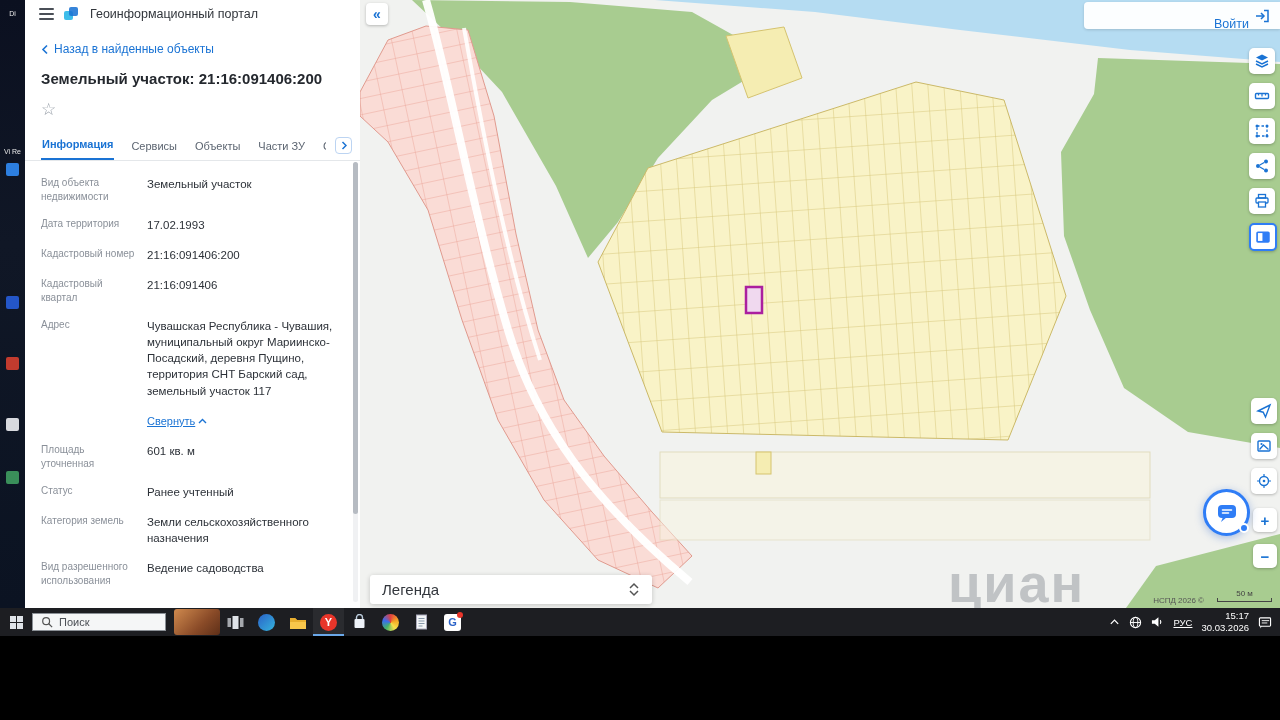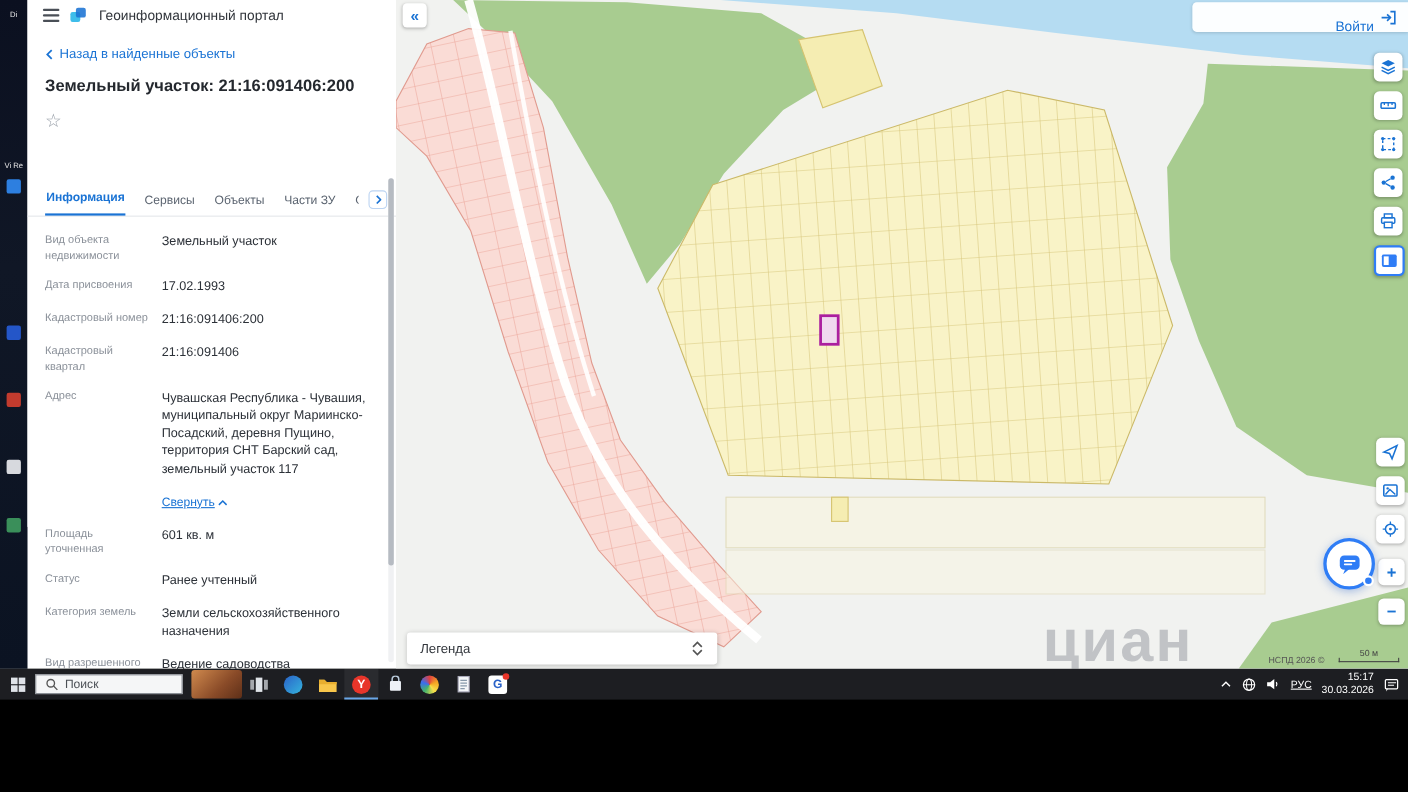--- a/index.html
+++ b/index.html
@@ -19,21 +19,21 @@
   #sidebar { position:absolute; left:25px; top:0; width:335px; height:479px; background:#fff; }
   .sb-header { height:28px; display:flex; align-items:center; gap:9px; padding:0 14px; }
   .hamburger { width:15px; display:flex; flex-direction:column; gap:3px; cursor:pointer; }
   .hamburger span { height:2px; background:#4a4f57; border-radius:1px; }
   .app-title { font-size:12.5px; color:#31353b; font-weight:500; }
   .back-row { display:flex; align-items:center; gap:5px; padding:14px 16px 4px 16px; color:#1a73d4; font-size:12px; cursor:pointer; }
   .page-title { padding:10px 16px 2px 16px; font-size:15px; font-weight:700; color:#24282e; }
   .fav { padding:10px 16px 2px 16px; font-size:17px; color:#9aa1aa; }
   .tabs { display:flex; align-items:flex-end; gap:16px; padding:12px 34px 0 16px;
     border-bottom:1px solid #e4e7ea; position:relative; }
-  .tab { font-size:11px; color:#5b6470; padding:4px 1px 8px 1px; cursor:pointer; white-space:nowrap;margin-top:36px; }
+  .tab { font-size:11px; color:#5b6470; padding:4px 1px 8px 1px; cursor:pointer; white-space:nowrap; }
   .tab.active { color:#1a73d4; border-bottom:2px solid #1a73d4; font-weight:600; }
   .tab.cut { max-width:44px; overflow:hidden; }
   .tabs-next { position:absolute; right:8px; bottom:6px; width:17px; height:17px;
     border:1px solid #bcd4f2; border-radius:4px; background:#fff; display:flex;
     align-items:center; justify-content:center; cursor:pointer; }
   .sb-body { position:relative; height:446px; overflow:hidden; padding-top:8px; }
   .frow { display:flex; padding:7px 22px 7px 16px; }
   .frow .lbl { width:96px; flex:none; font-size:10px; color:#8a9099; line-height:1.35; }
   .frow .val { flex:1; font-size:11.5px; color:#2c3138; line-height:1.4; padding-left:10px; }
   .collapse-link { display:inline-flex; align-items:center; gap:3px; color:#1a73d4; font-size:11px;
@@ -59,21 +59,21 @@
     box-shadow:0 1px 3px rgba(0,0,0,.25); color:#1a73d4; font-size:15px; font-weight:700;
     display:flex; align-items:center; justify-content:center; cursor:pointer; }
   .chat-btn { position:absolute; right:30px; top:489px; width:47px; height:47px; border-radius:50%;
     background:#fff; border:3px solid #2f7df6; box-shadow:0 2px 8px rgba(30,90,200,.35);
     display:flex; align-items:center; justify-content:center; cursor:pointer; }
   .chat-dot { position:absolute; right:-2px; bottom:0; width:10px; height:10px; border-radius:50%;
     background:#2f7df6; border:2px solid #fff; }
   .legend { position:absolute; left:10px; top:575px; width:282px; height:29px; background:#fff;
     border-radius:3px; box-shadow:0 1px 5px rgba(0,0,0,.2); display:flex; align-items:center;
     padding:0 12px; cursor:pointer; }
-  .legend .txt { font-size:12px; color:#33373d; }
+  .legend .txt { font-size:15px; color:#33373d; }
   .legend .sp { flex:1; }
   .attribution { position:absolute; right:76px; top:596px; font-size:8px; color:#555; }
   .scalebar { position:absolute; right:8px; top:589px; width:55px; text-align:center; }
   .scalebar .txt { font-size:8px; color:#444; }
   .scalebar .bar { height:4px; border-left:1px solid #444; border-right:1px solid #444; border-bottom:1px solid #444; }
   .watermark { position:absolute; left:588px; top:552px; font-size:54px; font-weight:700;
     color:#7e838c; opacity:.42; letter-spacing:2px; }
 
   
   #taskbar { position:absolute; left:0; top:608px; width:1280px; height:28px; background:#1d1e22;
@@ -149,21 +149,21 @@
         </svg>
       </div>
     </div>
 
     <div class="sb-body">
       <div class="frow">
         <div class="lbl">Вид объекта недвижимости</div>
         <div class="val">Земельный участок</div>
       </div>
       <div class="frow">
-        <div class="lbl">Дата присвоения</div>
+        <div class="lbl">Дата территория</div>
         <div class="val">17.02.1993</div>
       </div>
       <div class="frow">
         <div class="lbl">Кадастровый номер</div>
         <div class="val">21:16:091406:200</div>
       </div>
       <div class="frow">
         <div class="lbl">Кадастровый квартал</div>
         <div class="val">21:16:091406</div>
       </div>

